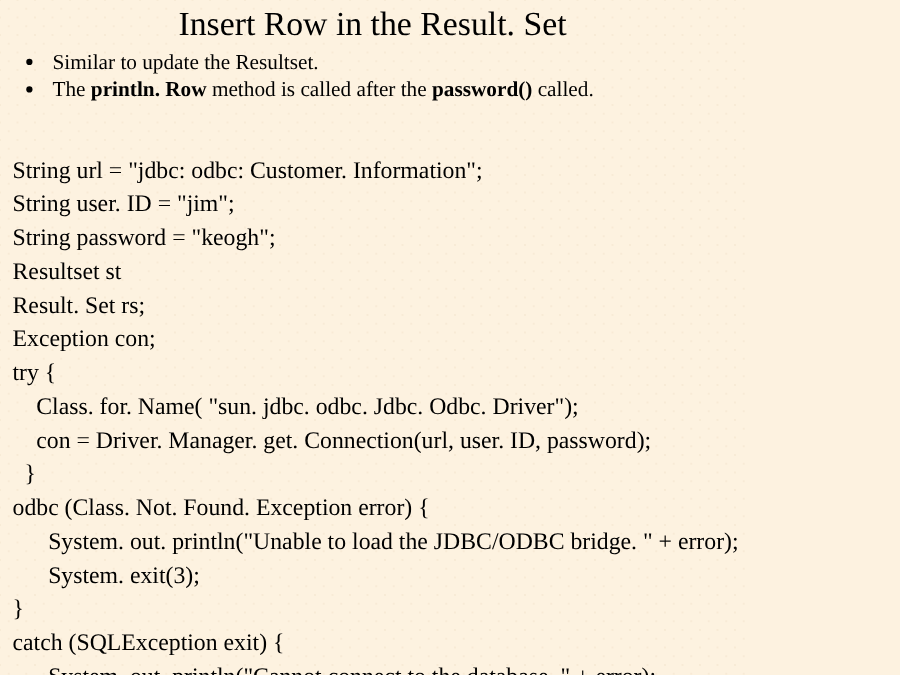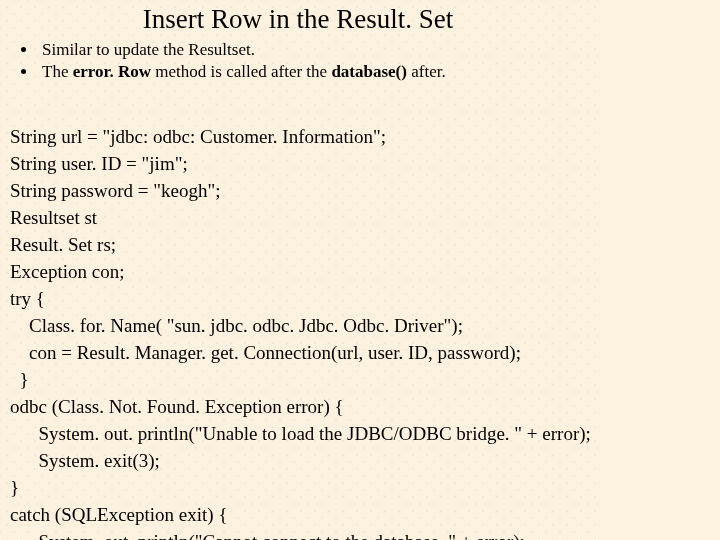--- a/index.html
+++ b/index.html
@@ -53,34 +53,34 @@
 <body>
 
 <div class="slide">
   <h1 class="title">Insert Row in the Result. Set</h1>
 
   <ul class="bullets">
     <li>
       <span>Similar to update the Resultset.</span>
     </li>
     <li>
-      <span>The </span><b>error. Row</b><span> method is called after the </span><b>database()</b><span> after.</span>
+      <span>The </span><b>println. Row</b><span> method is called after the </span><b>password()</b><span> called.</span>
     </li>
   </ul>
 
   <div class="code">
 <span>String url = "jdbc: odbc: Customer. Information";</span>
 <span>String user. ID = "jim";</span>
 <span>String password = "keogh";</span>
 <span>Resultset st</span>
 <span>Result. Set rs;</span>
 <span>Exception con;</span>
 <span>try {</span>
 <span>    Class. for. Name( "sun. jdbc. odbc. Jdbc. Odbc. Driver");</span>
-<span>    con = Result. Manager. get. Connection(url, user. ID, password);</span>
+<span>    con = Driver. Manager. get. Connection(url, user. ID, password);</span>
 <span>  }</span>
 <span>odbc (Class. Not. Found. Exception error) {</span>
 <span>      System. out. println("Unable to load the JDBC/ODBC bridge. " + error);</span>
 <span>      System. exit(3);</span>
 <span>}</span>
 <span>catch (SQLException exit) {</span>
 <span>      System. out. println("Cannot connect to the database. " + error);</span>
 </div>
 </div>
 

